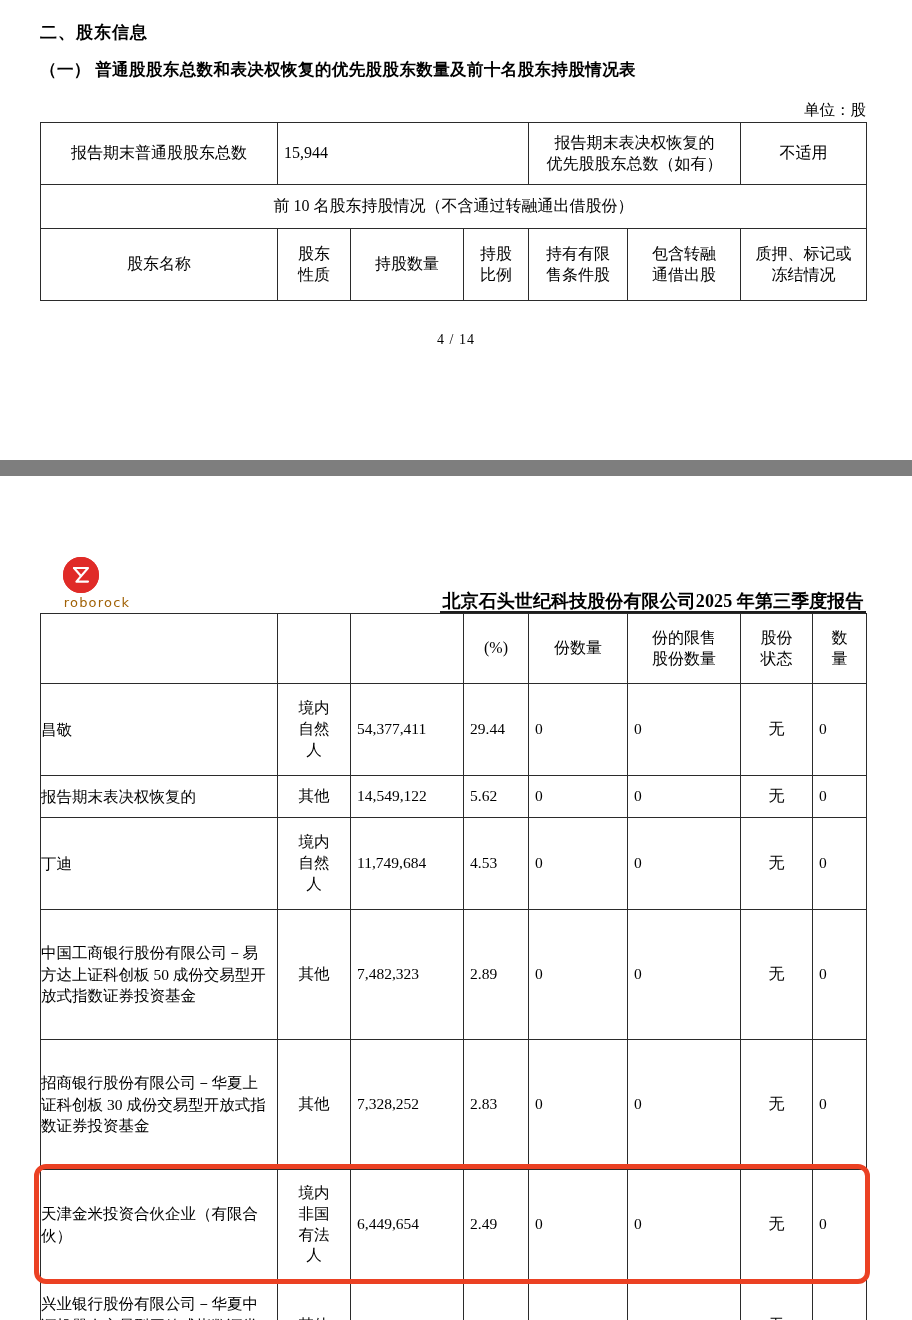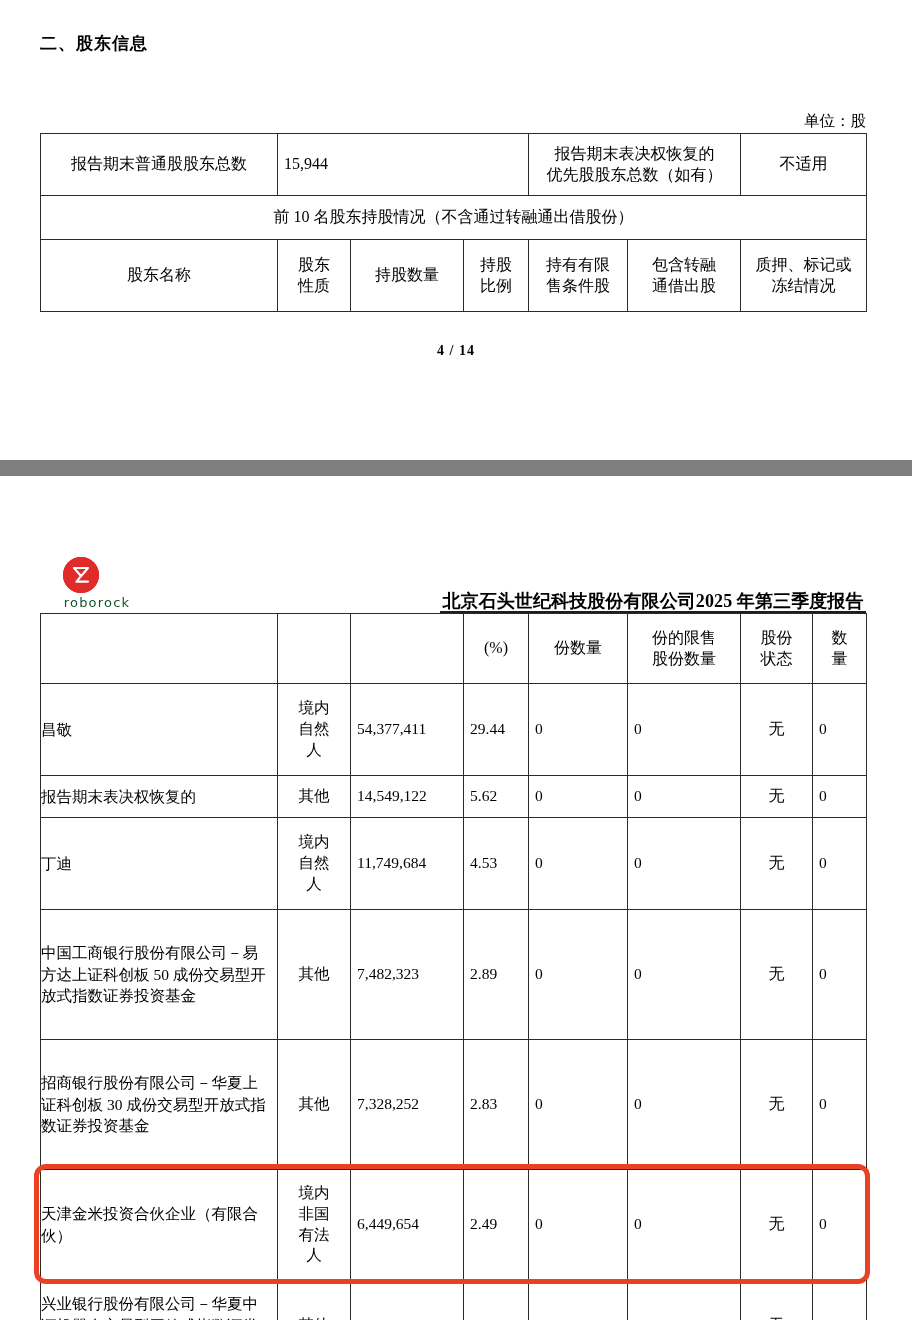--- a/index.html
+++ b/index.html
@@ -8,37 +8,37 @@
     background:#ffffff;
     font-family:"Liberation Serif","DejaVu Serif",serif;
     color:#000;
     position:relative;
     overflow:hidden;
     -webkit-font-smoothing:antialiased;
   }
   .page{position:absolute;left:0;top:0;width:912px;}
 
   
-  #page-a{top:15px;height:460px;}
+  #page-a{top:4px;height:460px;}
   .sec-heading{
     position:absolute;left:40px;top:17px;
     font-size:17px;font-weight:bold;letter-spacing:1px;
   }
   .sub-heading{
     position:absolute;left:40px;top:55px;
     font-size:16.5px;font-weight:bold;letter-spacing:0.4px;
   }
   .unit-note{
     position:absolute;right:46px;top:96px;
     font-size:15.5px;
     text-align:right;
   }
   .page-footer{
     position:absolute;left:0;top:328px;width:912px;
-    text-align:center;font-size:14px;font-weight:bold;
+    text-align:center;font-size:14px;font-weight:normal;
     letter-spacing:1px;
   }
 
   
   table.doc{
     border-collapse:collapse;
     position:absolute;
     table-layout:fixed;
   }
   table.doc td{
@@ -70,21 +70,21 @@
   .logo-mark{
     position:absolute;left:22px;top:0;width:36px;height:36px;
     border-radius:50%;
     background:#E02B28;
   }
   .logo-mark svg{display:block;}
   .logo-word{
     position:absolute;left:0;top:38px;width:112px;
     text-align:center;
     font-family:"DejaVu Sans","Liberation Sans",sans-serif;
-    font-size:13px;letter-spacing:1.2px;color:#14532d;
+    font-size:13px;letter-spacing:1.2px;color:#a16207;
   }
   .doc-header{
     position:absolute;left:440px;top:113px;width:426px;
     text-align:center;
     font-size:18px;font-weight:bold;
     white-space:nowrap;
     letter-spacing:0.1px;
   }
   
   .header-rule{
@@ -107,20 +107,21 @@
     pointer-events:none;
   }
 </style>
 </head>
 <body>
 
 <div class="page" id="page-a">
 
   <div class="sec-heading">二、股东信息</div>
 
+  <div class="sub-heading">（一） 普通股股东总数和表决权恢复的优先股股东数量及前十名股东持股情况表</div>
 
   <div class="unit-note">单位：股</div>
 
   <table class="doc" id="tbl-top">
     <colgroup>
       <col style="width:237px">
         <col style="width:73px">
         <col style="width:113px">
       <col style="width:65px">
         <col style="width:99px">

